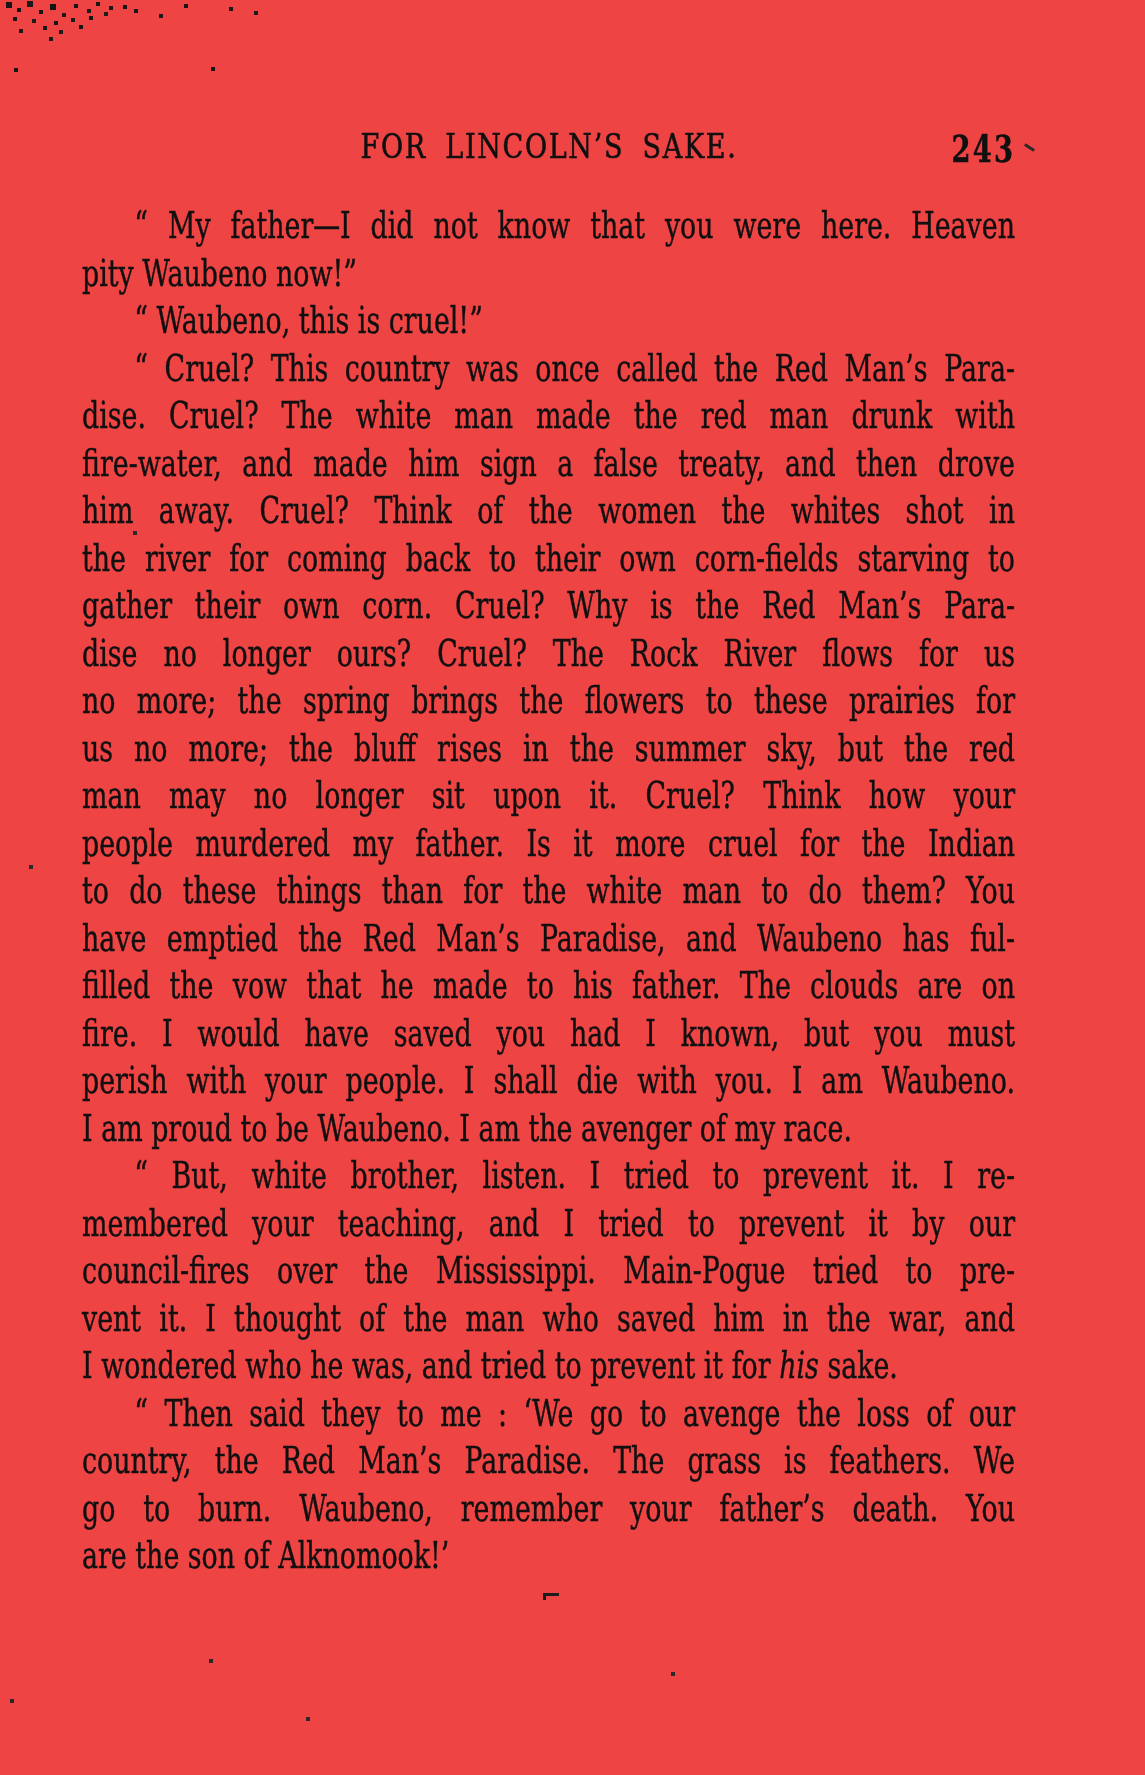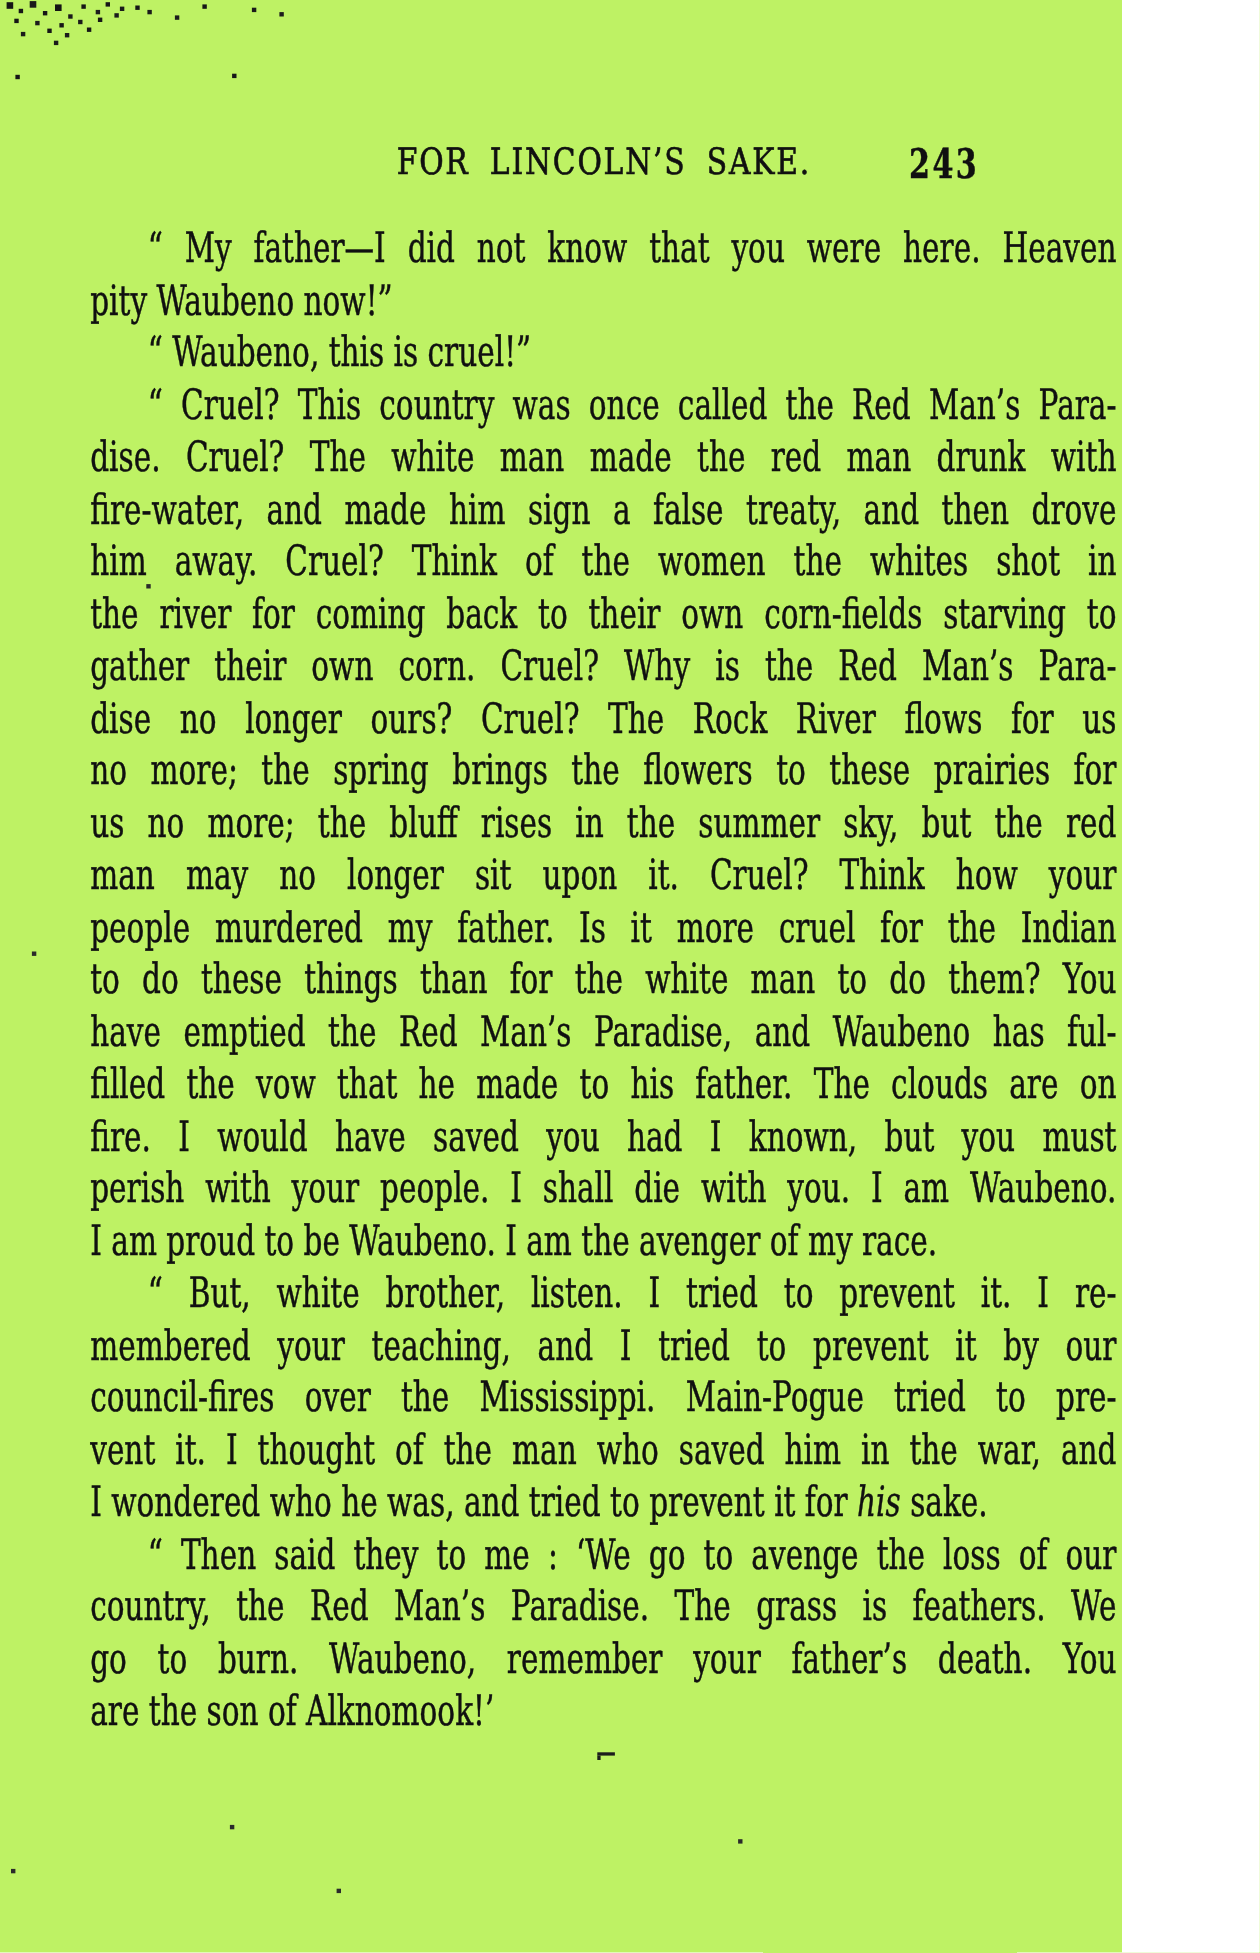--- a/index.html
+++ b/index.html
@@ -1,20 +1,20 @@
 <!DOCTYPE html>
 <html><head>
 <meta charset="utf-8">
 <style>
   html, body { margin: 0; padding: 0; background: #ffffff; }
   .page {
     position: relative;
-    width: 1020px;
+    width: 1145px;
     height: 1775px;
-    background: #bef264;
+    background: #ef4444;
     overflow: hidden;
     font-family: "DejaVu Serif", serif;
     color: #101010;
   }
 
   
   .head-title {
     position: absolute;
     top: 127px;
     left: 549px;

